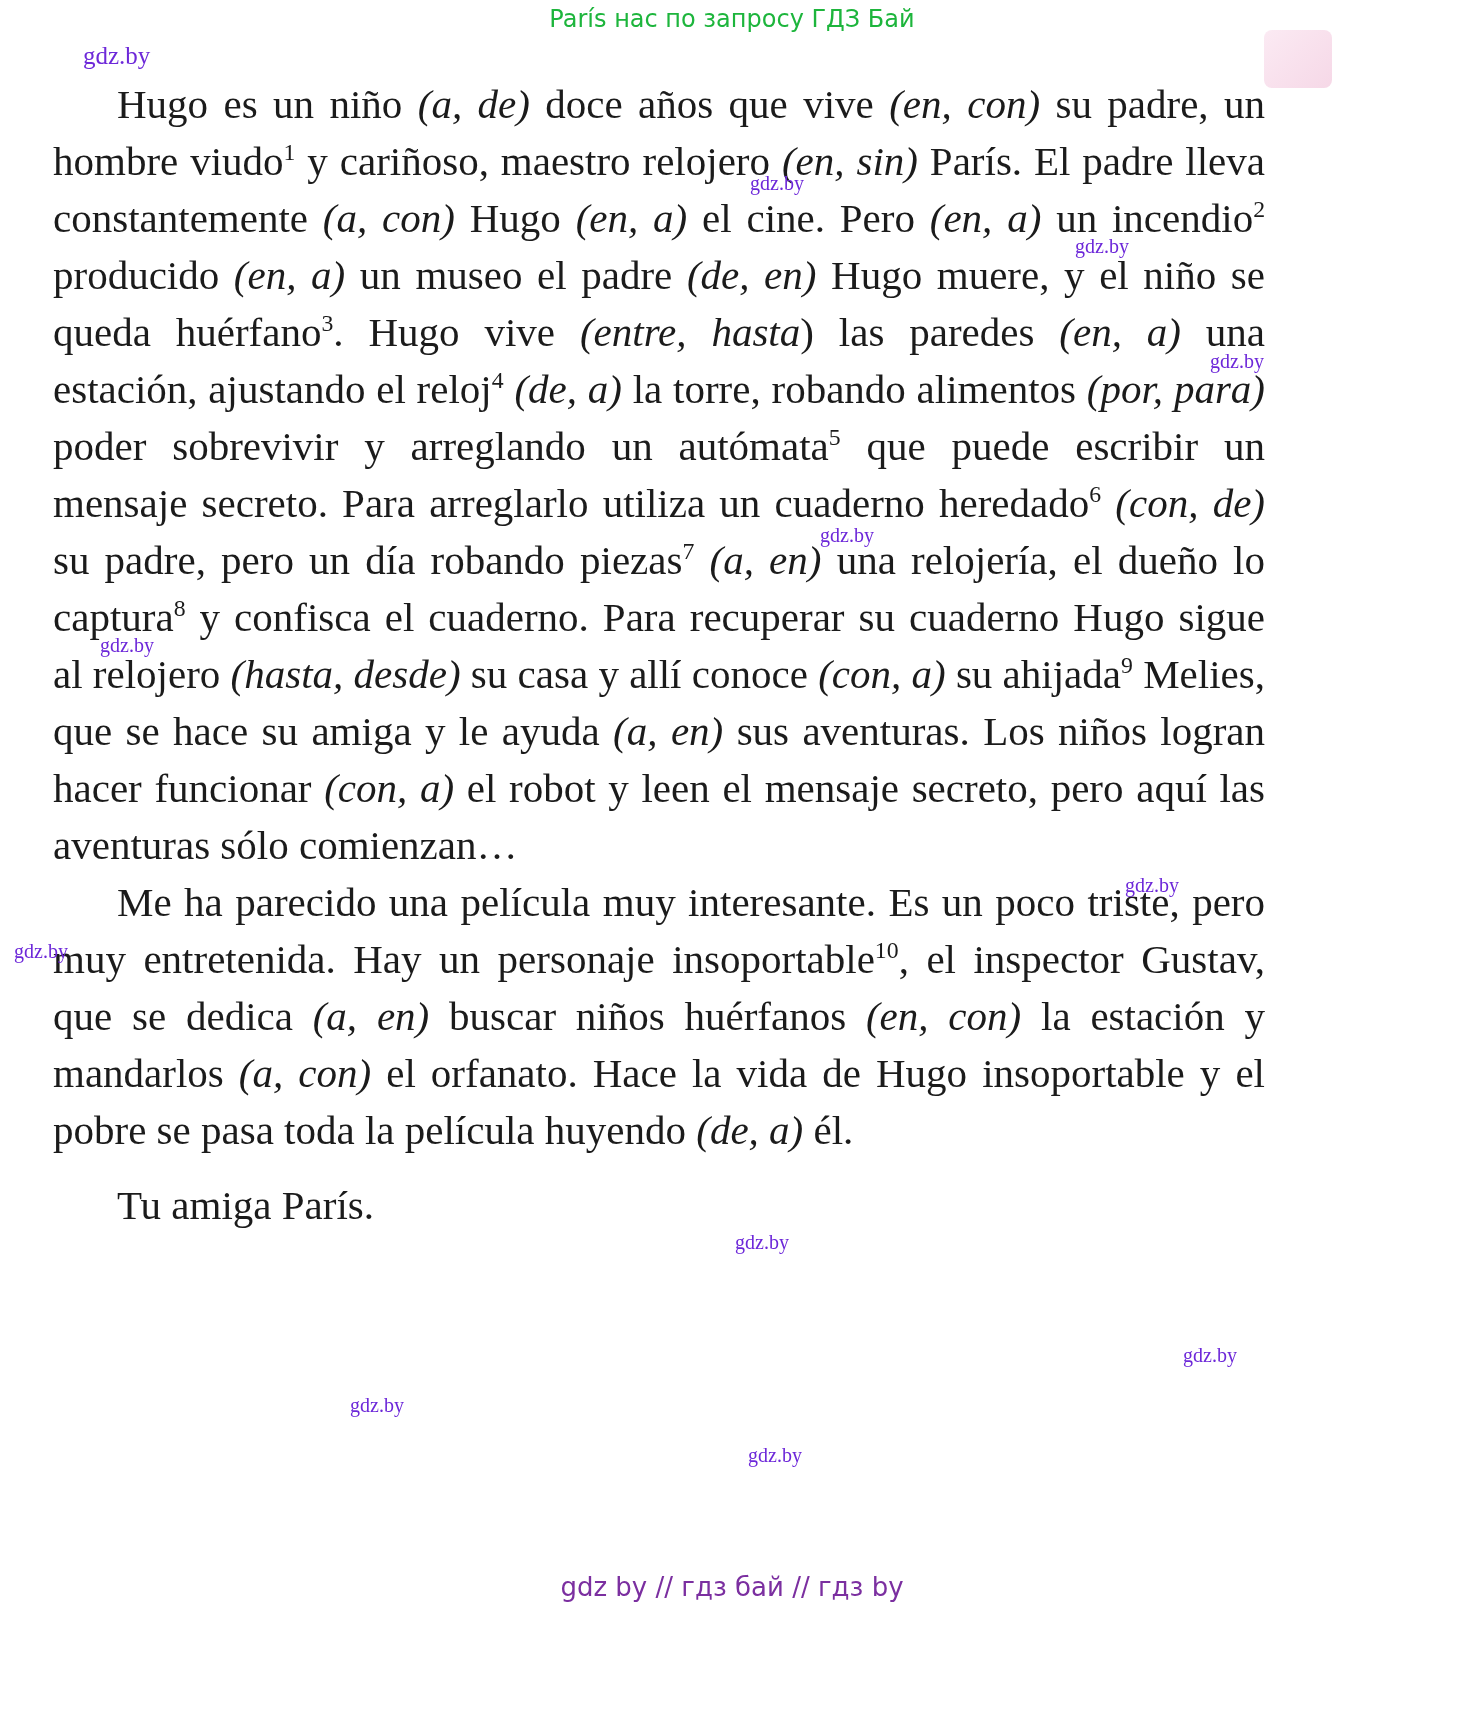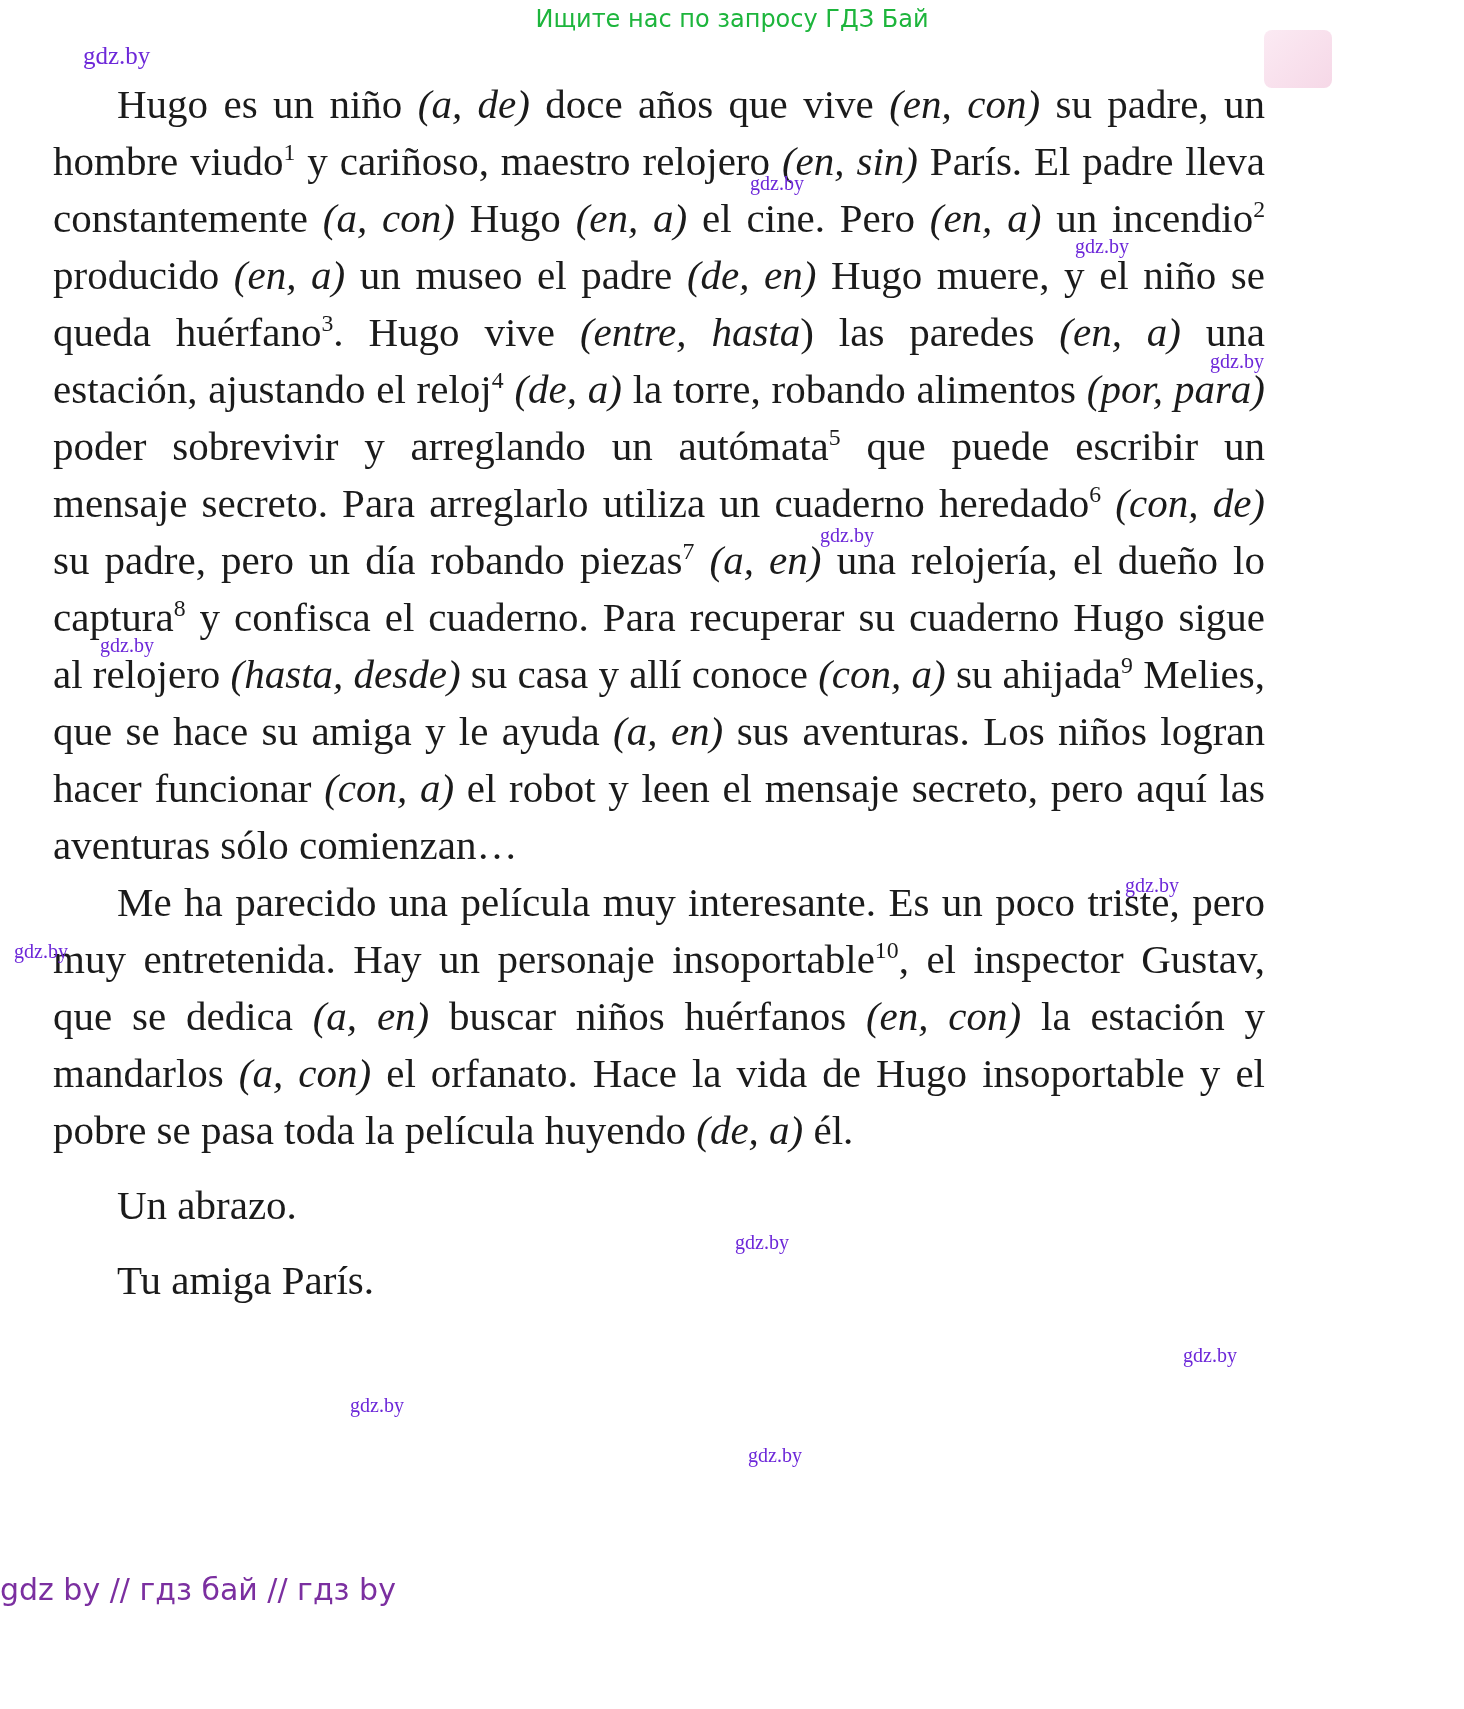--- a/index.html
+++ b/index.html
@@ -63,37 +63,36 @@
     font-family: Liberation Serif, serif;
     font-size: 20px;
     color: #6d28d9;
     white-space: nowrap;
   }
   .site-footer {
     position: absolute;
     top: 1572px;
     left: 0;
     width: 100%;
-    text-align: left;
+    text-align: center;
     font-family: "DejaVu Sans", sans-serif;
-    font-size: 30px;
+    font-size: 26px;
     color: var(--purple);
   }
 </style>
 </head>
 <body>
 
-<div class="site-header">Ищите нас по запросу ГДЗ Бай</div>
+<div class="site-header">París нас по запросу ГДЗ Бай</div>
 
 <div class="corner-deco"></div>
 
 <div class="content">
     <p><span>Hugo es un niño </span><em>(a, de)</em><span> doce años que vive </span><em>(en, con)</em><span> su padre, un hombre viudo</span><sup>1</sup><span> y cariñoso, maestro relojero </span><em>(en, sin)</em><span> París. El padre lleva constantemente </span><em>(a, con)</em><span> Hugo </span><em>(en, a)</em><span> el cine. Pero </span><em>(en, a)</em><span> un incendio</span><sup>2</sup><span> producido </span><em>(en, a)</em><span> un museo el padre </span><em>(de, en)</em><span> Hugo muere, y el niño se queda huérfano</span><sup>3</sup><span>. Hugo vive </span><em>(entre, hasta</em><span>) las paredes </span><em>(en, a)</em><span> una estación, ajustando el reloj</span><sup>4</sup><span> </span><em>(de, a)</em><span> la torre, robando alimentos </span><em>(por, para)</em><span> poder sobrevivir y arreglando un autómata</span><sup>5</sup><span> que puede escribir un mensaje secreto. Para arreglarlo utiliza un cuaderno heredado</span><sup>6</sup><span> </span><em>(con, de)</em><span> su padre, pero un día robando piezas</span><sup>7</sup><span> </span><em>(a, en)</em><span> una relojería, el dueño lo captura</span><sup>8</sup><span> y confisca el cuaderno. Para recuperar su cuaderno Hugo sigue al relojero </span><em>(hasta, desde)</em><span> su casa y allí conoce </span><em>(con, a)</em><span> su ahijada</span><sup>9</sup><span> Melies, que se hace su amiga y le ayuda </span><em>(a, en)</em><span> sus aventuras. Los niños logran hacer funcionar </span><em>(con, a)</em><span> el robot y leen el mensaje secreto, pero aquí las aventuras sólo comienzan…</span></p>
     <p><span>Me ha parecido una película muy interesante. Es un poco triste, pero muy entretenida. Hay un personaje insoportable</span><sup>10</sup><span>, el inspector Gustav, que se dedica </span><em>(a, en)</em><span> buscar niños huérfanos </span><em>(en, con)</em><span> la estación y mandarlos </span><em>(a, con)</em><span> el orfanato. Hace la vida de Hugo insoportable y el pobre se pasa toda la película huyendo </span><em>(de, a)</em><span> él.</span></p>
-    <p class="closing"><span>Un abrazo.</span></p>
     <p class="closing"><span>Tu amiga París.</span></p>
   </div>
 
 <div id="watermarks-layer">
     <span class="wm" style="left: 83px; top: 42px; font-size: 25px;">gdz.by</span>
     <span class="wm" style="left: 750px; top: 172px; font-size: 20px;">gdz.by</span>
     <span class="wm" style="left: 1075px; top: 235px; font-size: 20px;">gdz.by</span>
     <span class="wm" style="left: 1210px; top: 350px; font-size: 20px;">gdz.by</span>
     <span class="wm" style="left: 820px; top: 524px; font-size: 20px;">gdz.by</span>
     <span class="wm" style="left: 100px; top: 634px; font-size: 20px;">gdz.by</span>

